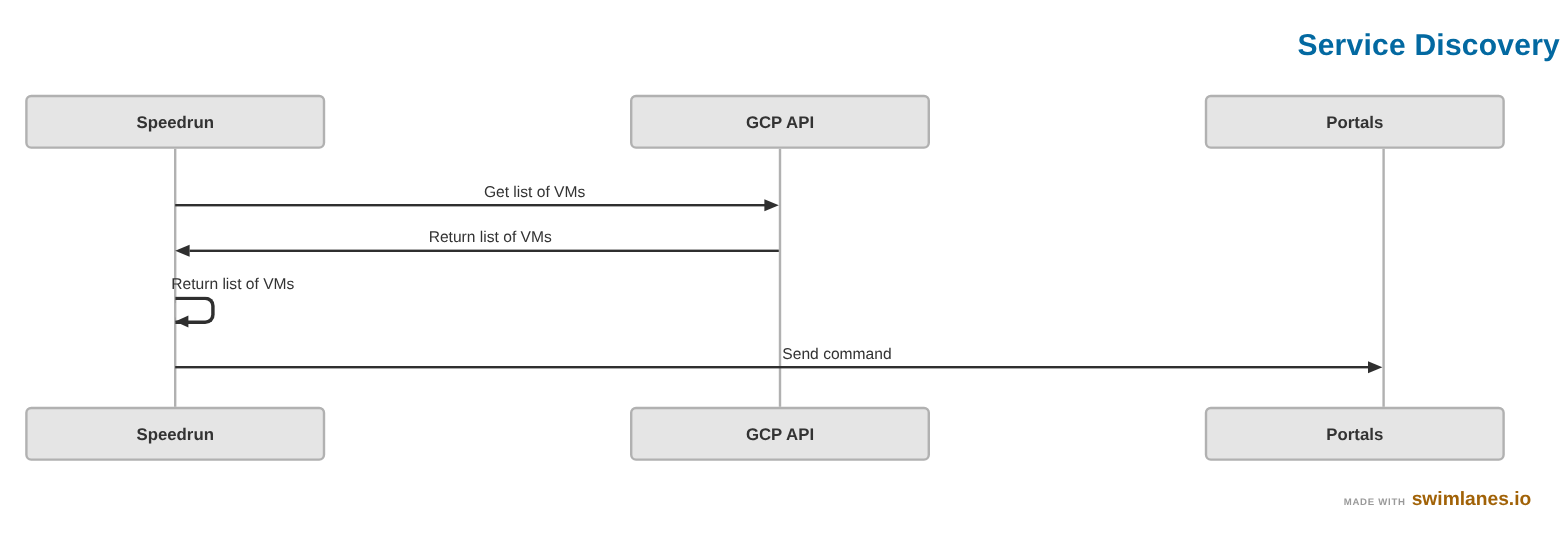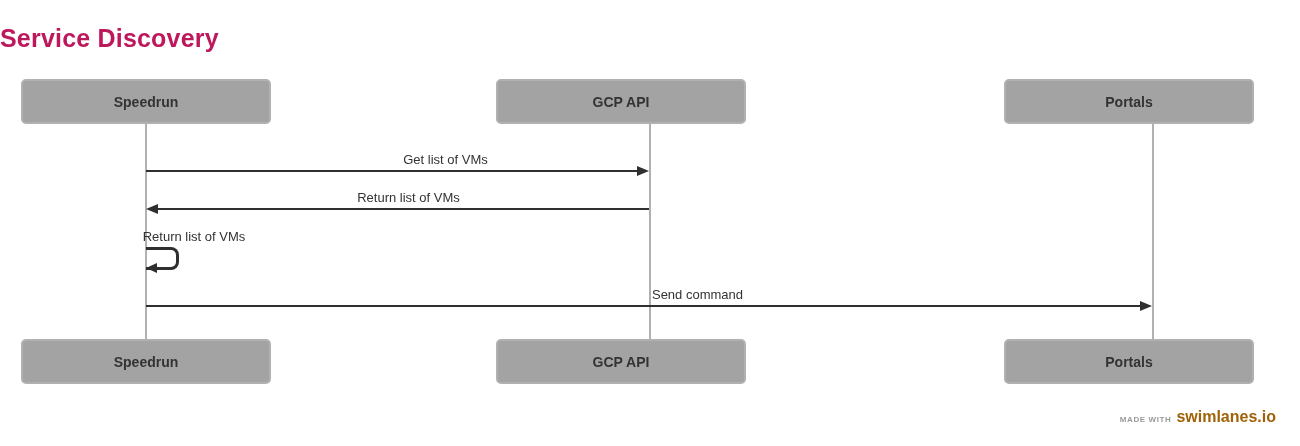--- a/index.html
+++ b/index.html
@@ -1,31 +1,31 @@
 <!DOCTYPE html>
 <html style="--actor-border: #b1b1b1; --lifeline: #b1b1b1; --arrow: #2f2f2f; --text: #333333; --footer-text: #8a8a8a;"><head>
 <meta charset="utf-8">
 <style>
   html,body{margin:0;padding:0;background:#fff;}
   .canvas{
     position:relative; width:1300px; height:446px; background:#fff;
     font-family:"Liberation Sans", sans-serif; overflow:hidden;
   }
   .title{
-    position:absolute; left:0; right:0; top:24px; text-align:left;
-    font-size:25px; font-weight:700; color:#be185d; letter-spacing:0.2px;
+    position:absolute; left:0; right:0; top:24px; text-align:right;
+    font-size:25px; font-weight:700; color:#0369a1; letter-spacing:0.2px;
   }
   .actor{
     position:absolute; width:250px; height:45px; box-sizing:border-box;
-    border:2px solid var(--actor-border,#b1b1b1); border-radius:5px; background:#a3a3a3;
+    border:2px solid var(--actor-border,#b1b1b1); border-radius:5px; background:#e5e5e5;
     display:flex; align-items:center; justify-content:center;
     font-size:14px; font-weight:700; color:var(--text,#333);
   }
   .actor.top{top:79px;} .actor.bottom{top:339px;}
-  .a-speedrun{left:21px;} .a-gcp{left:496px;} .a-portals{left:1004px;}
+  .a-speedrun{left:21px;} .a-gcp{left:525px;} .a-portals{left:1004px;}
   .lifeline{
     position:absolute; top:124px; height:215px; width:2px;
     background:var(--lifeline,#b1b1b1);
   }
   .msg-line{position:absolute; height:2px; background:var(--arrow,#2f2f2f);}
   .arrow-head{position:absolute; width:0; height:0;}
   .arrow-head.right{border-top:5px solid transparent; border-bottom:5px solid transparent; border-left:12px solid var(--arrow,#2f2f2f);}
   .arrow-head.left{border-top:5px solid transparent; border-bottom:5px solid transparent; border-right:12px solid var(--arrow,#2f2f2f);}
   .msg-label{
     position:absolute; font-size:13px; color:var(--text,#333);

